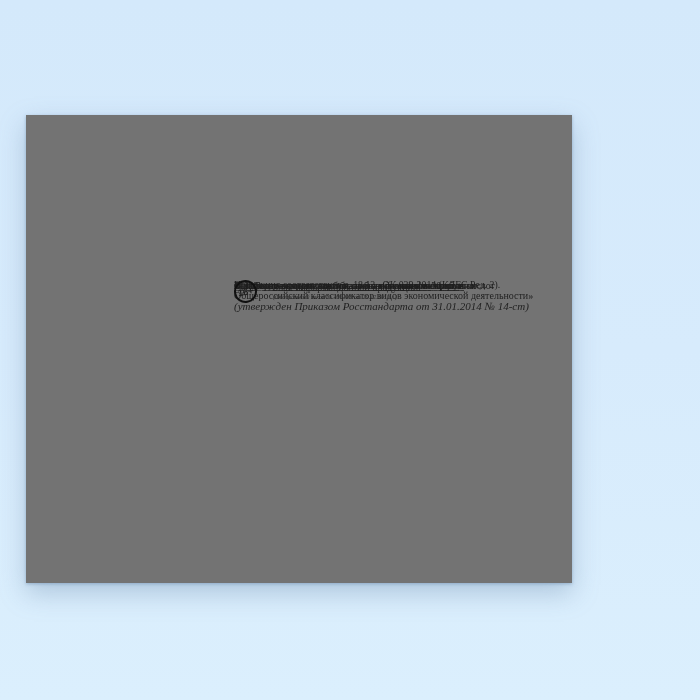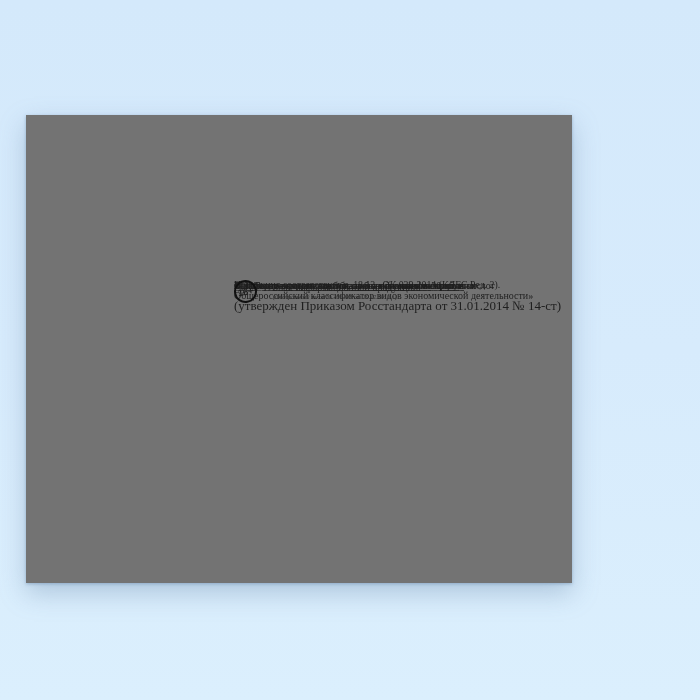--- a/index.html
+++ b/index.html
@@ -25,21 +25,21 @@
   .l-journal   { top:0; letter-spacing:0.1px; }
   .l-seal      { top:23; }
   .l-seal-note { top:31; text-align:right; padding-right:4px; box-sizing:border-box; font-size:6.5px; color:#2a2a2a; }
   .l-date      { top:46; }
   .l-fio       { top:70; }
   .l-signline  { top:94; overflow:hidden; letter-spacing:0.5px; }
   .l-mp        { top:111; text-align:left; padding-right:5px; box-sizing:border-box; }
   .prod-block  { top:147; line-height:10.5px; }
   .prod-l1 { font-size:9.8px; }
   .prod-l2 { font-size:10px; }
-  .prod-l3 { font-size:13px; }
+  .prod-l3 { font-size:11px; font-style:italic; }
   .l-note1 { top:188; font-size:9.8px; }
   .l-note2 { top:209; font-size:9.8px; padding-left:20px; }
   .l-note3 { top:230; font-size:9.8px; padding-left:8px; }
   .agemark { top:246; display:flex; align-items:flex-start; }
   .age-badge {
     width:19px; height:19px; border:2.5px solid #111; border-radius:50%;
     display:flex; align-items:center; justify-content:center;
     font-weight:bold; font-size:9.5px; letter-spacing:-0.3px;
     transform:rotate(-10deg); flex:0 0 auto;
     font-family:"Liberation Sans","DejaVu Sans",sans-serif;

